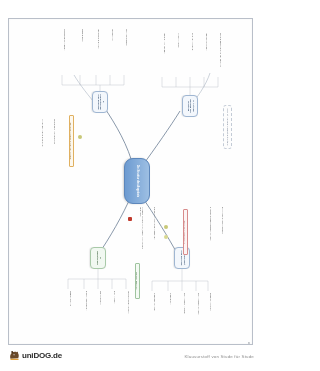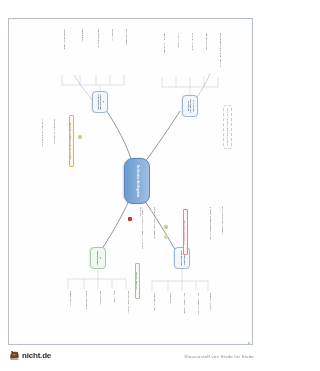--- a/index.html
+++ b/index.html
@@ -246,16 +246,16 @@
 
 <div id="footer">
   <div id="logo">
     <svg id="logo-mark" viewBox="0 0 32 32">
       <path d="M6 24 C4 18,6 12,10 9 C13 7,18 6,22 8 L24 6 L25 11 C27 14,27 19,25 23 Z" fill="#6b4a2a"></path>
       <path d="M9 10 C7 7,8 4,11 5 C13 6,13 9,12 11 Z" fill="#4a3119"></path>
       <ellipse cx="15" cy="14" rx="1.4" ry="1.6" fill="#ffffff"></ellipse>
       <circle cx="15.2" cy="14.2" r="0.8" fill="#1a1a1a"></circle>
       <path d="M6 24 L26 24 L26 27 L6 27 Z" fill="#e4a13a"></path>
     </svg>
-    <span id="logo-text">nicht.de</span>
+    <span id="logo-text">uniDOG.de</span>
   </div>
   <div id="tagline">Klausurstoff von Stude für Stude</div>
 </div>
 
 </body></html>

